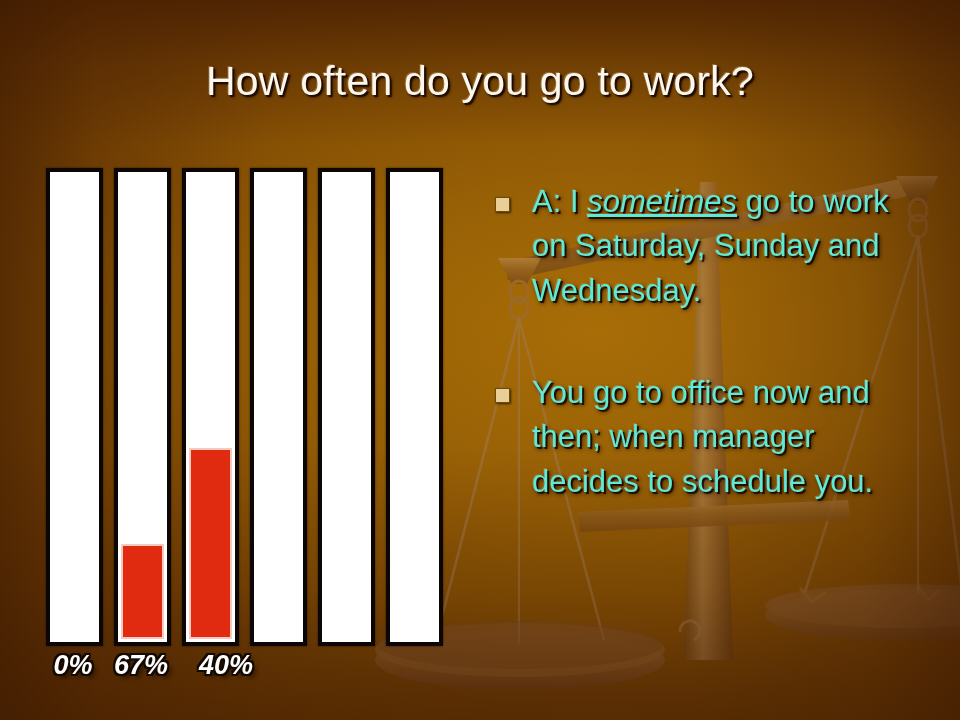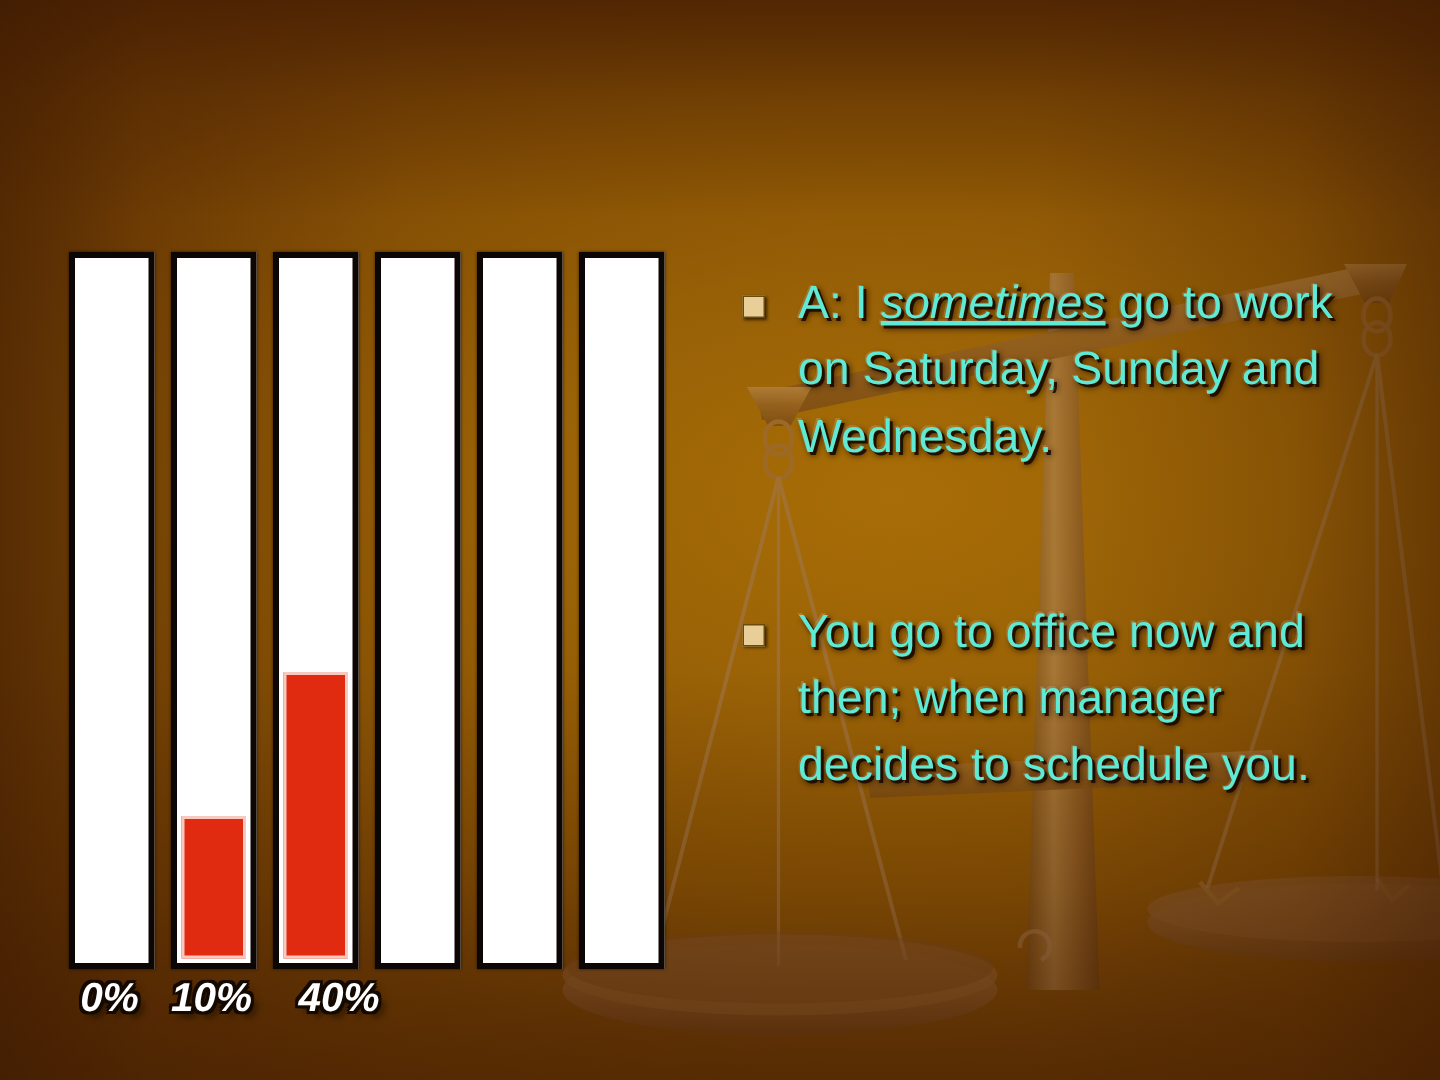--- a/index.html
+++ b/index.html
@@ -236,20 +236,21 @@
       <ellipse cx="905" cy="615" rx="140" ry="26" fill="url(#panGradR)"></ellipse>
       <ellipse cx="905" cy="606" rx="140" ry="22" fill="#96684a" opacity="0.8"></ellipse>
       <path d="M800 588 l12 14 l14 -10" fill="none" stroke="#a5794d" stroke-width="3"></path>
       <path d="M918 586 l10 14 l12 -10" fill="none" stroke="#a5794d" stroke-width="3"></path>
     </g>
   </svg>
 
   <div class="bg-vert"></div>
   <div class="bg-horiz"></div>
 
+  <div class="title">How often do you go to work?</div>
 
   <div class="chart">
     <div class="bar-slot" style="left:0px;">
       
     </div>
     <div class="bar-slot" style="left:68px;">
       <div class="bar-fill" style="height:95px;"></div>
     </div>
     <div class="bar-slot" style="left:136px;">
       <div class="bar-fill" style="height:191px;"></div>
@@ -260,31 +261,31 @@
     <div class="bar-slot" style="left:272px;">
       
     </div>
     <div class="bar-slot" style="left:340px;">
       
     </div>
   </div>
 
   <div class="axis-labels">
     <span class="axis-label" style="left:-6px;">0%</span>
-    <span class="axis-label" style="left:62px;">10%</span>
+    <span class="axis-label" style="left:62px;">67%</span>
     <span class="axis-label" style="left:147px;">40%</span>
   </div>
 
   <div class="bullets">
 
     <div class="bullet-item">
       <span class="bullet-marker"></span>
       <div class="bullet-text"><span>A: I </span><span class="emph">sometimes</span><span> go to work on Saturday, Sunday and Wednesday.</span></div>
     </div>
 
-    <div class="bullet-item" style="margin-top:86px;">
+    <div class="bullet-item" style="margin-top:58px;">
       <span class="bullet-marker"></span>
       <div class="bullet-text"><span>You go to office now and then; when manager decides to schedule you.</span></div>
     </div>
 
   </div>
 
 </div>
 
 </body></html>

